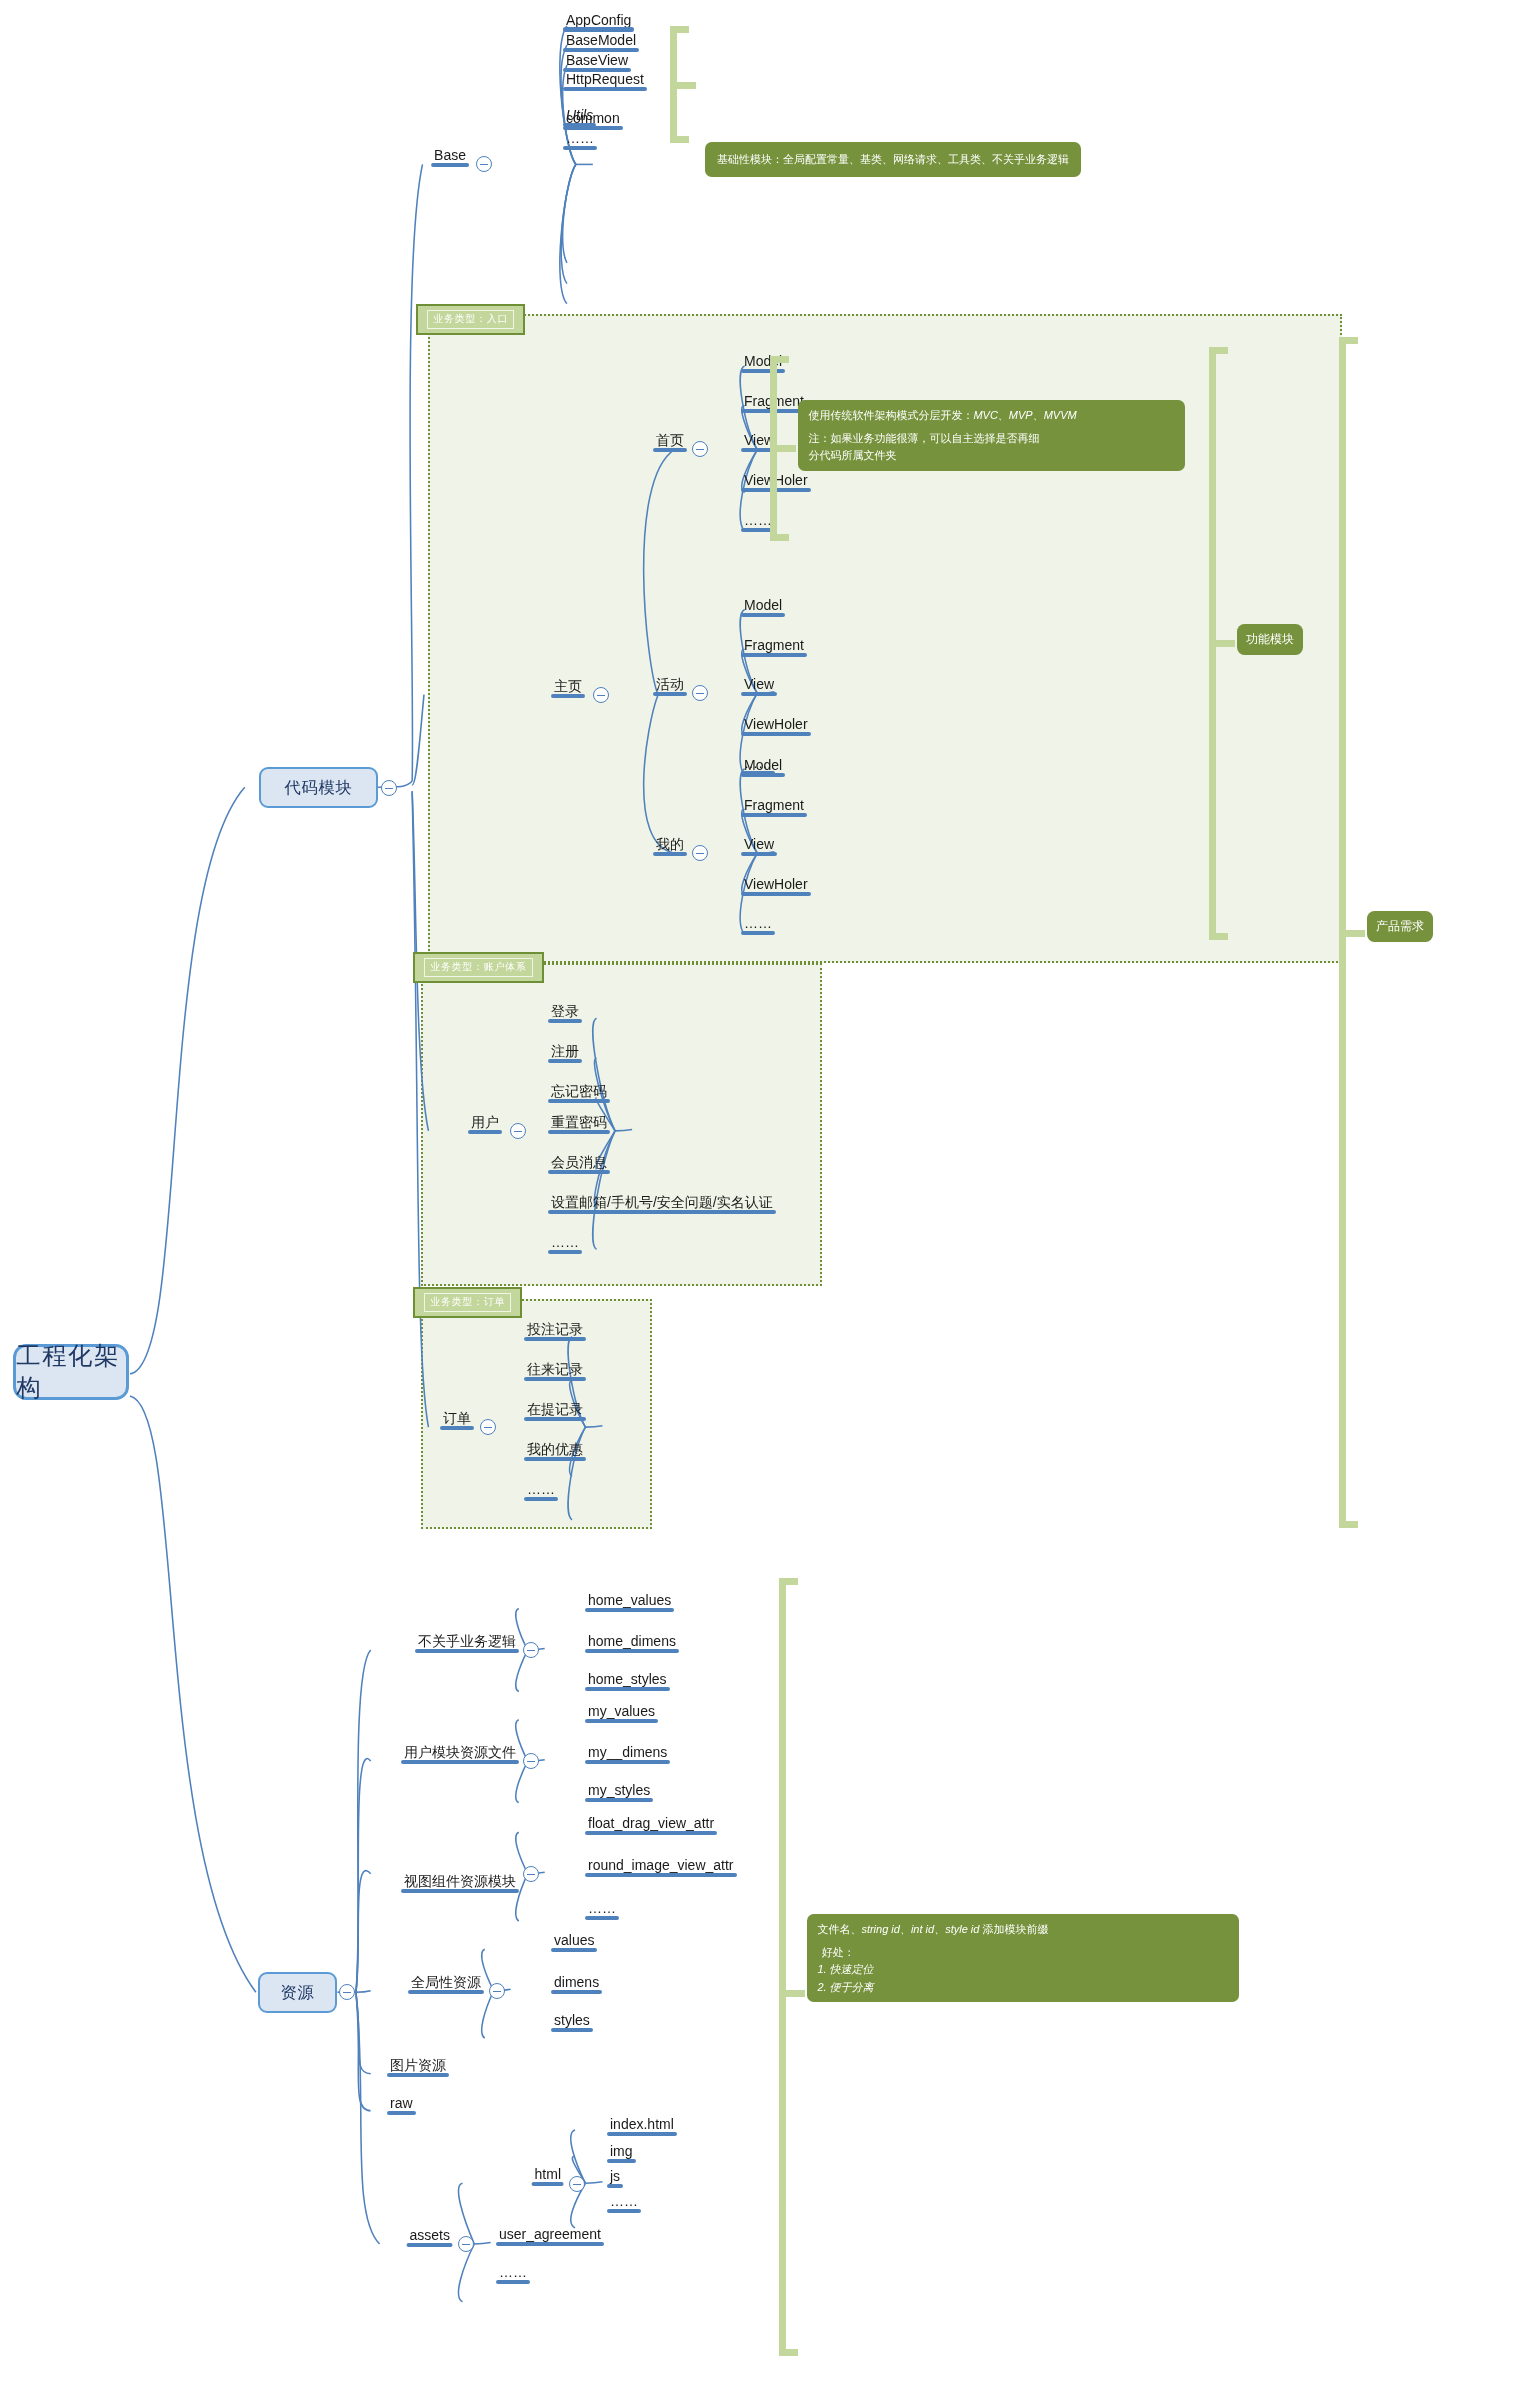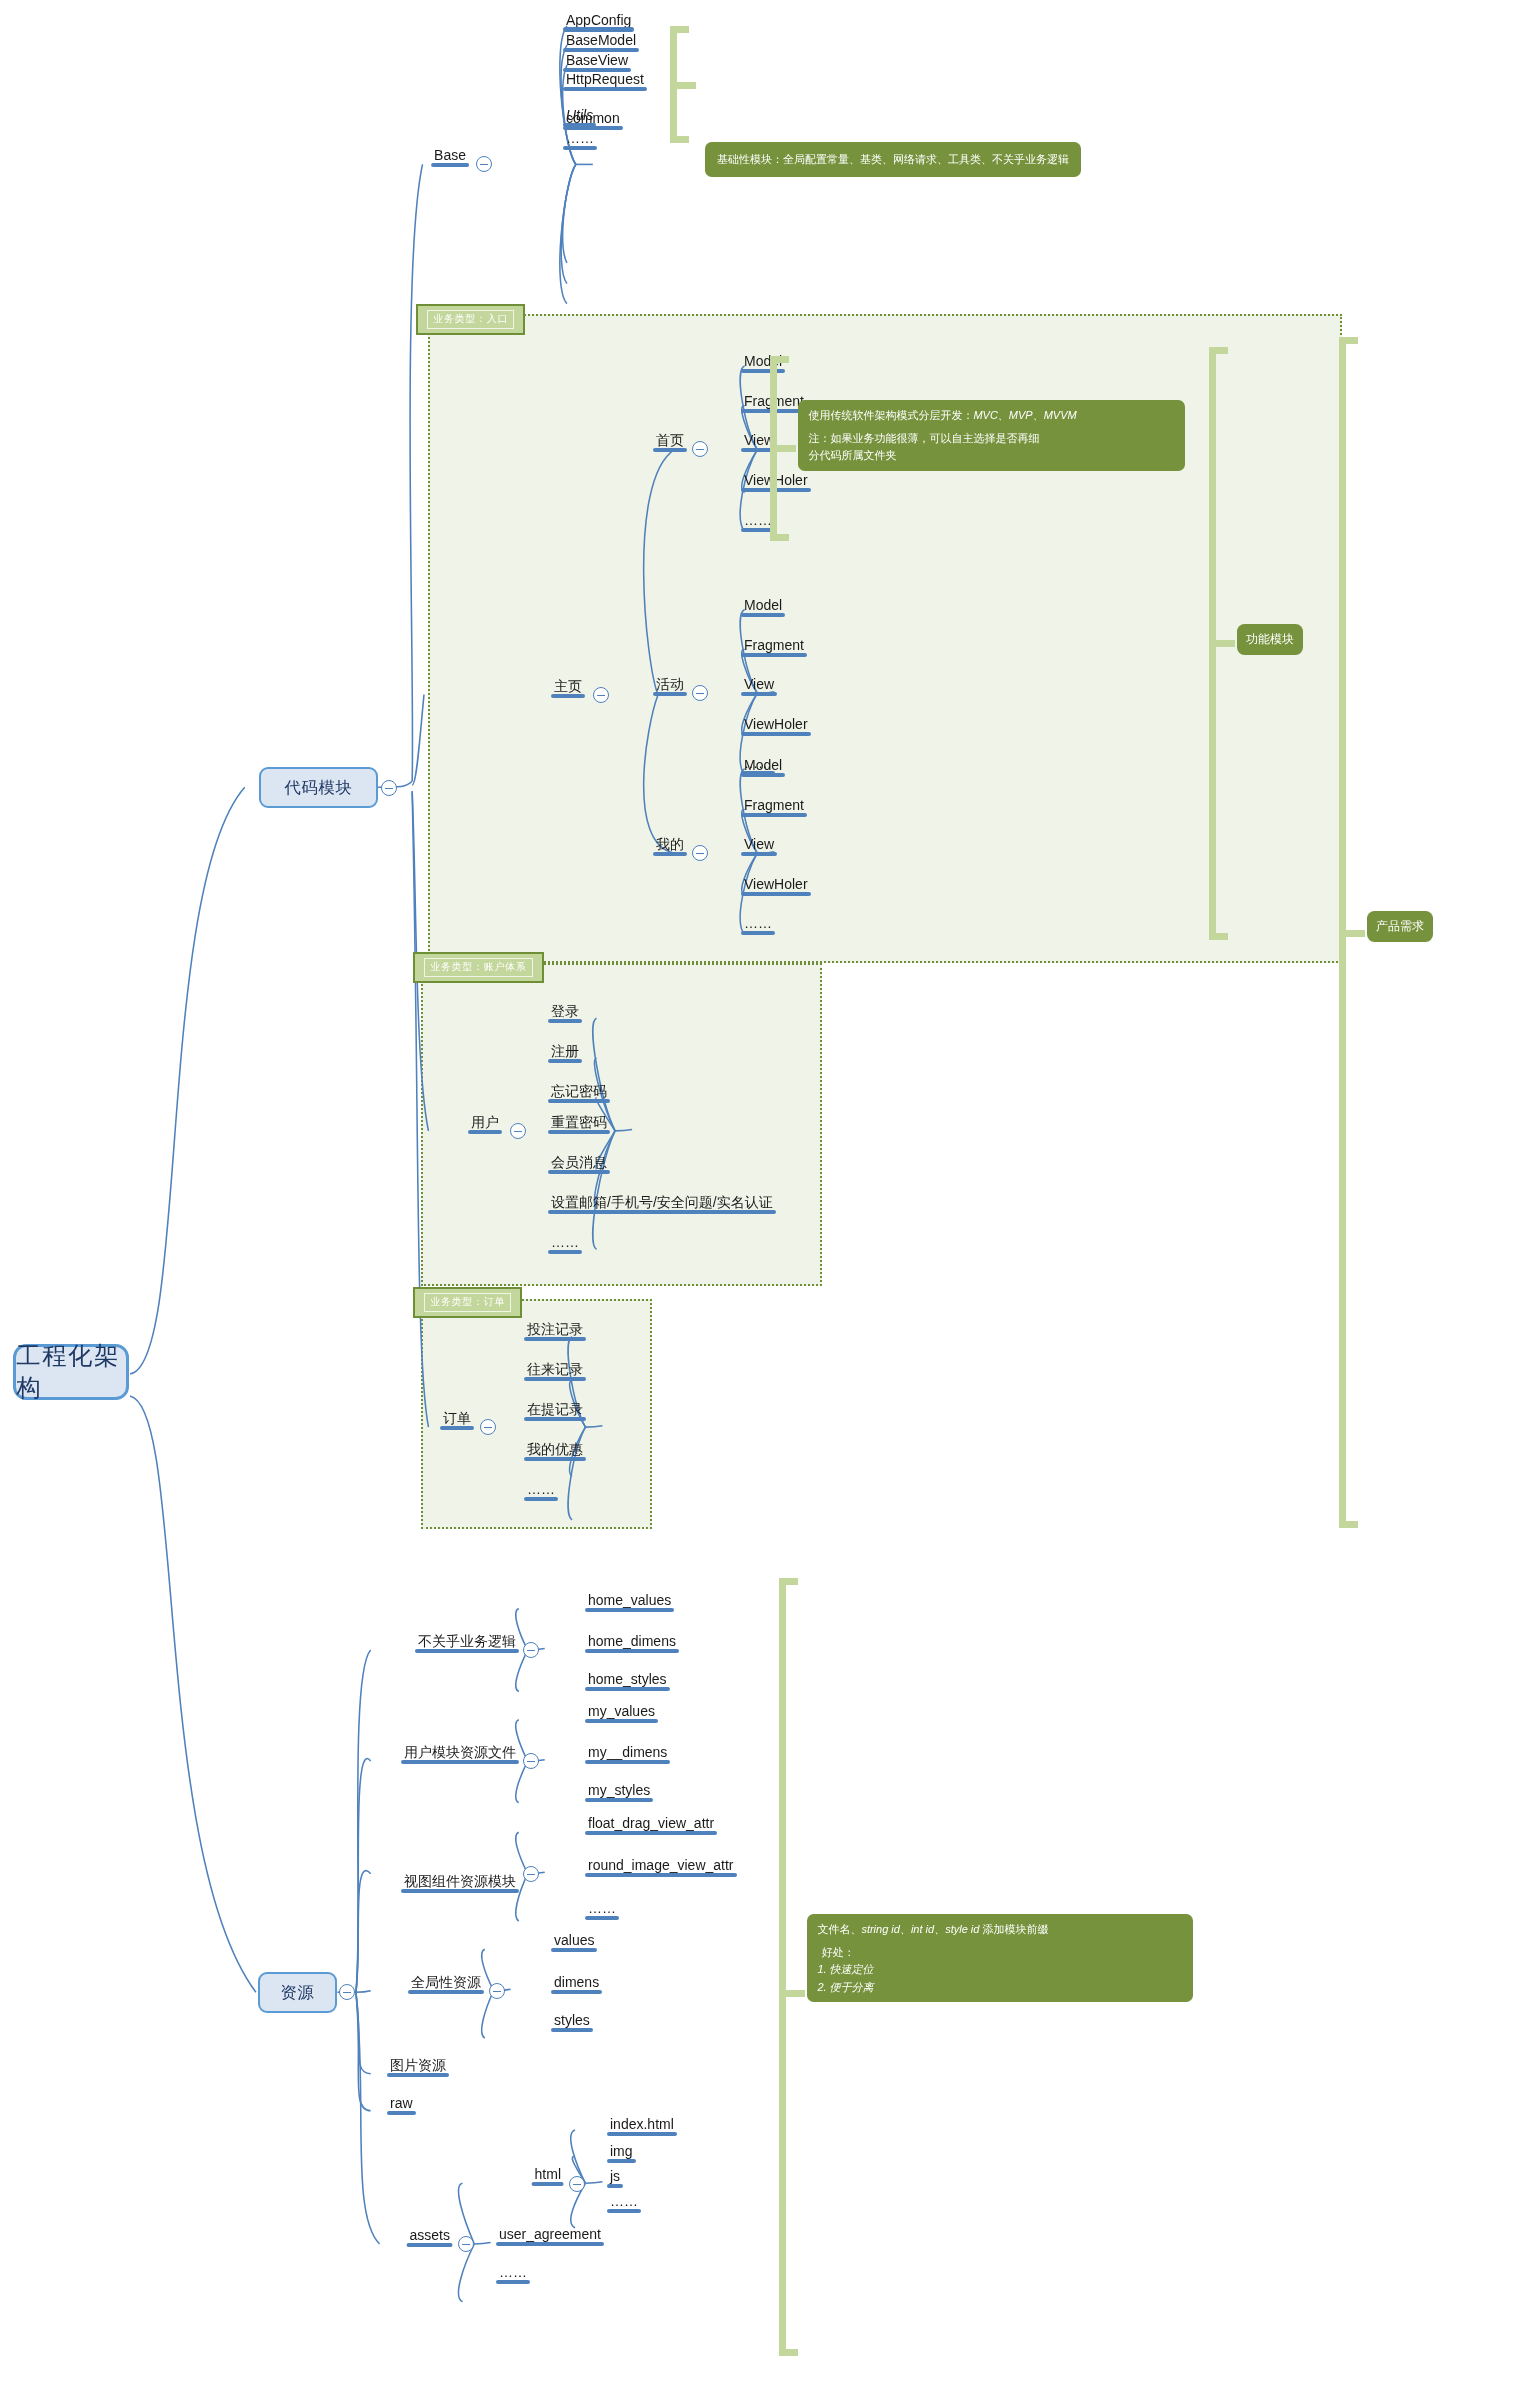--- a/index.html
+++ b/index.html
@@ -437,21 +437,21 @@
   <div class="node" style="left:496px;top:2265px;">
     <span class="t">……</span>
     </div>
 
   <div class="bracket" style="left:779px;top:1578px;height:778px;">
     <div class="v"></div>
       <div class="cap" style="top:0;"></div>
       <div class="cap" style="bottom:0;"></div>
     <div class="stub" style="left:6.7px;top:412px;"></div>
   </div>
-  <div class="callout" style="left:807px;top:1914px;width:386px;">
+  <div class="callout" style="left:807px;top:1914px;width:432px;">
     <div>
       <span>文件名、</span><span class="it">string id、int id、style id</span><span> 添加模块前缀</span>
     </div>
     <div style="height:6.7px;"></div>
     <div style="padding-left:4.4px;">好处：</div>
     <div class="it">1. 快速定位</div>
     <div class="it">2. 便于分离</div>
   </div>
 
   <div class="rbox mid" style="left:259px;top:767px;width:119px;height:41px;">

